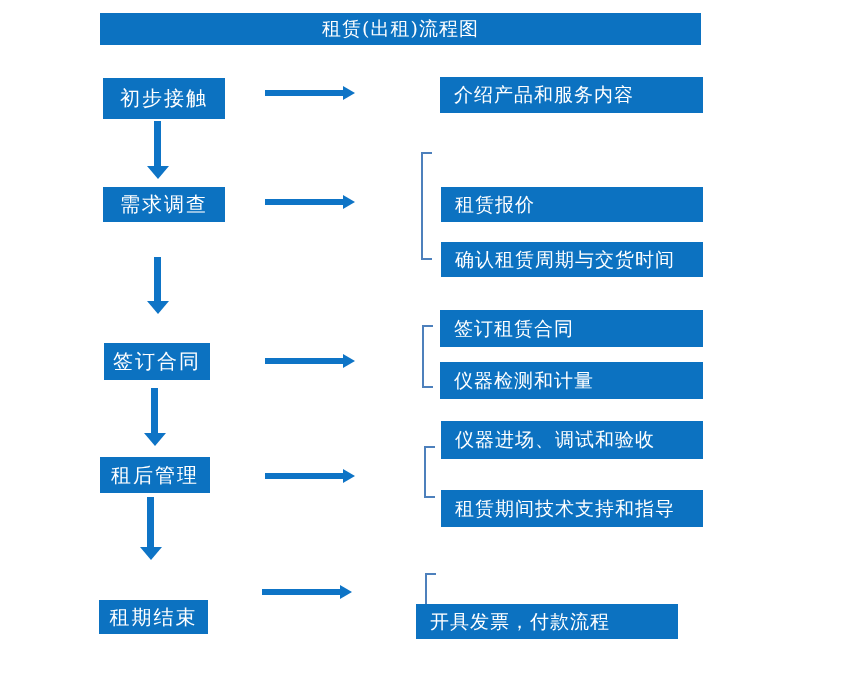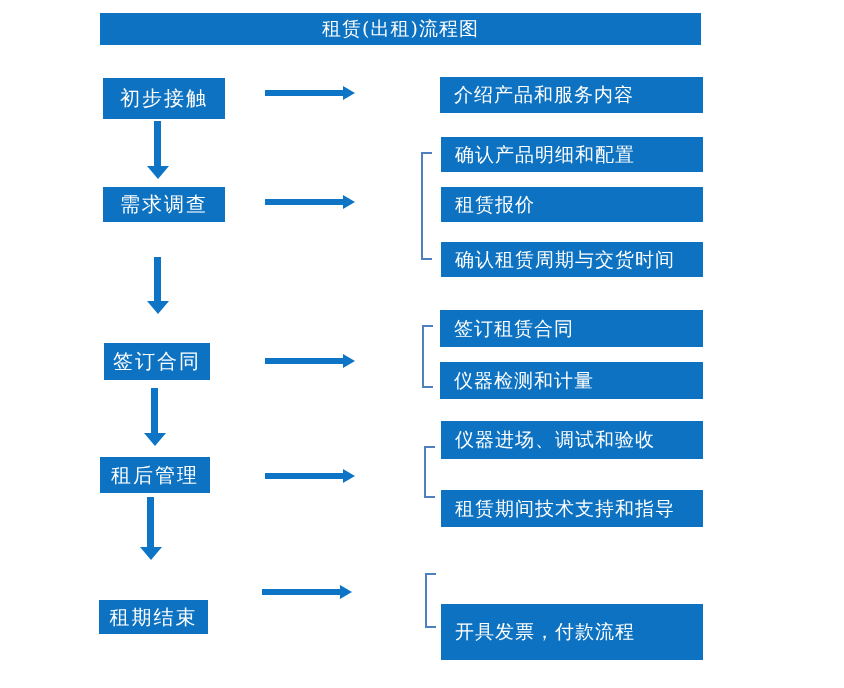--- a/index.html
+++ b/index.html
@@ -45,21 +45,21 @@
   
   .d1{left:440px;top:77px;width:263px;height:36px}
   .d2{left:441px;top:137px;width:262px;height:35px}
   .d3{left:441px;top:187px;width:262px;height:35px}
   .d4{left:441px;top:242px;width:262px;height:35px}
   .d5{left:440px;top:310px;width:263px;height:37px}
   .d6{left:440px;top:362px;width:263px;height:37px}
   .d7{left:441px;top:421px;width:262px;height:38px}
   .d8{left:441px;top:490px;width:262px;height:37px}
   .d9{left:441px;top:557px;width:262px;height:36px}
-  .d10{left:441px;top:604px;width:262px;height:56px}
+  .d10{left:416px;top:604px;width:262px;height:35px}
   
   .bracket{
     position:absolute;
     width:11px;
     box-sizing:border-box;
     border:2px solid var(--bracket-blue,#4d80bc);
     border-right:none;
     background:transparent;
   }
   .b2{left:421px;top:152px;height:108px}
@@ -138,21 +138,20 @@
       <div class="shaft"></div>
       <div class="head"></div>
     </div>
 
   <div class="bracket b2"></div>
   <div class="bracket b3"></div>
   <div class="bracket b4"></div>
   <div class="bracket b5"></div>
 
   <div class="box detail d1">介绍产品和服务内容</div>
-  <div class="box detail d2">确认产品明细和配置</div>
   <div class="box detail d3">租赁报价</div>
   <div class="box detail d4">确认租赁周期与交货时间</div>
   <div class="box detail d5">签订租赁合同</div>
   <div class="box detail d6">仪器检测和计量</div>
   <div class="box detail d7">仪器进场、调试和验收</div>
   <div class="box detail d8">租赁期间技术支持和指导</div>
   <div class="box detail d10">开具发票，付款流程</div>
 
 </div>
 

